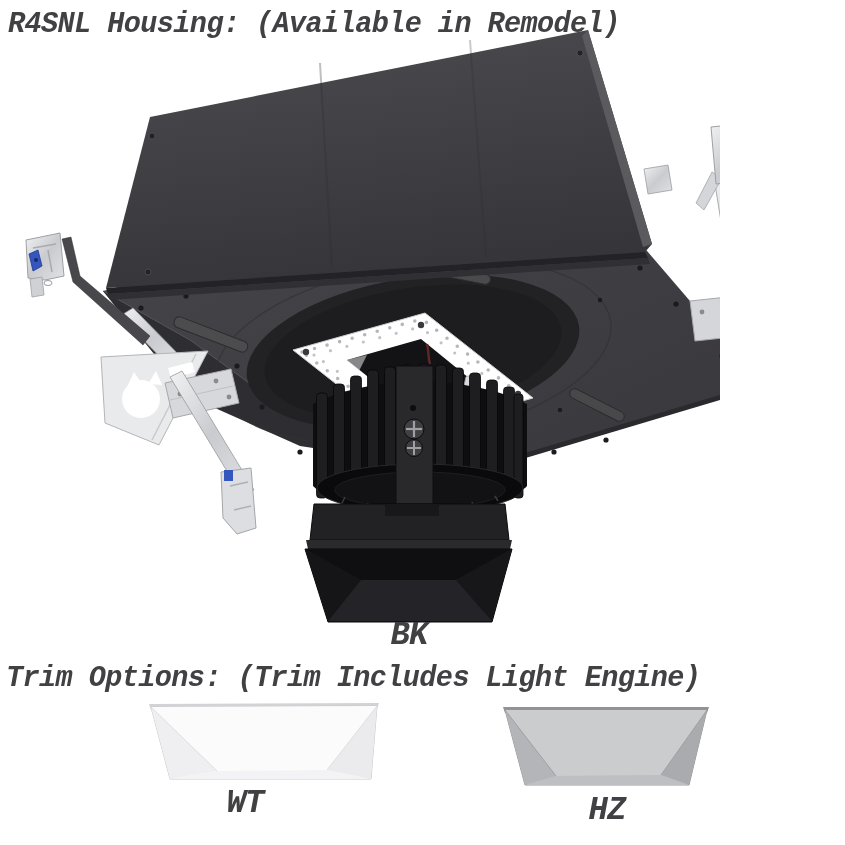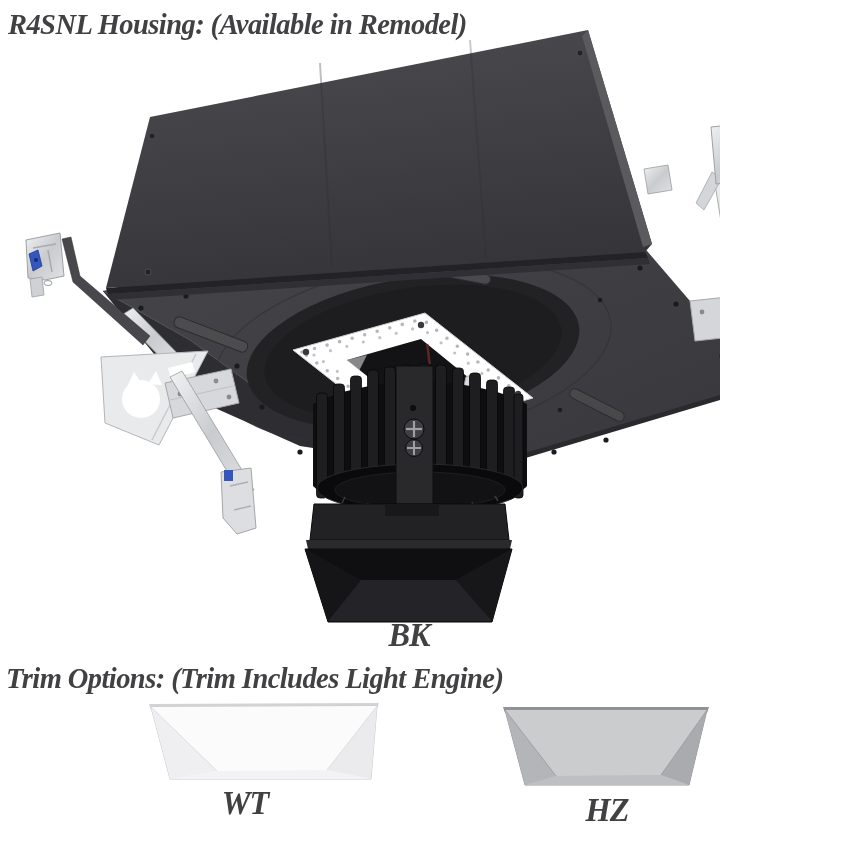--- a/index.html
+++ b/index.html
@@ -3,21 +3,21 @@
 <meta charset="utf-8">
 <style>
   :root{
     --text:#414042; --metal:#d9dbde; --clip-blue:#3556bd; --pan:#3f3f42;
     --housing:#434346; --trim-black:#1b1b1e; --trim-white:#fcfcfd;
     --trim-haze:#c6c7ca; --plate-white:#ffffff; --bg:#ffffff;
   }
   html,body{margin:0;padding:0;}
   body{background:var(--bg);}
   #page{position:relative;width:720px;height:845px;background:var(--bg);overflow:hidden;
-        font-family:Liberation Serif, serif;}
+        font-family:Liberation Mono, monospace;}
   .lbl{position:absolute;font-style:italic;font-weight:700;font-size:30px;color:var(--text);
        letter-spacing:-0.6px;white-space:nowrap;transform:scaleX(.95);transform-origin:0 50%;}
   .code{position:absolute;font-style:italic;font-weight:700;font-size:34px;color:var(--text);
         width:100px;text-align:center;letter-spacing:-1px;transform:scaleX(.95);transform-origin:50% 50%;}
   svg{position:absolute;left:0;top:0;}
   .blue{fill:var(--clip-blue);}
 </style>
 </head>
 <body>
 

